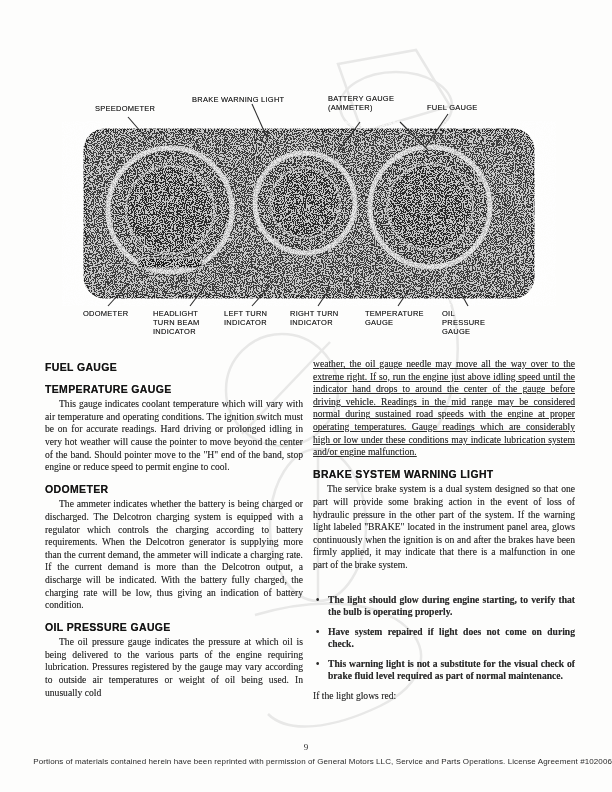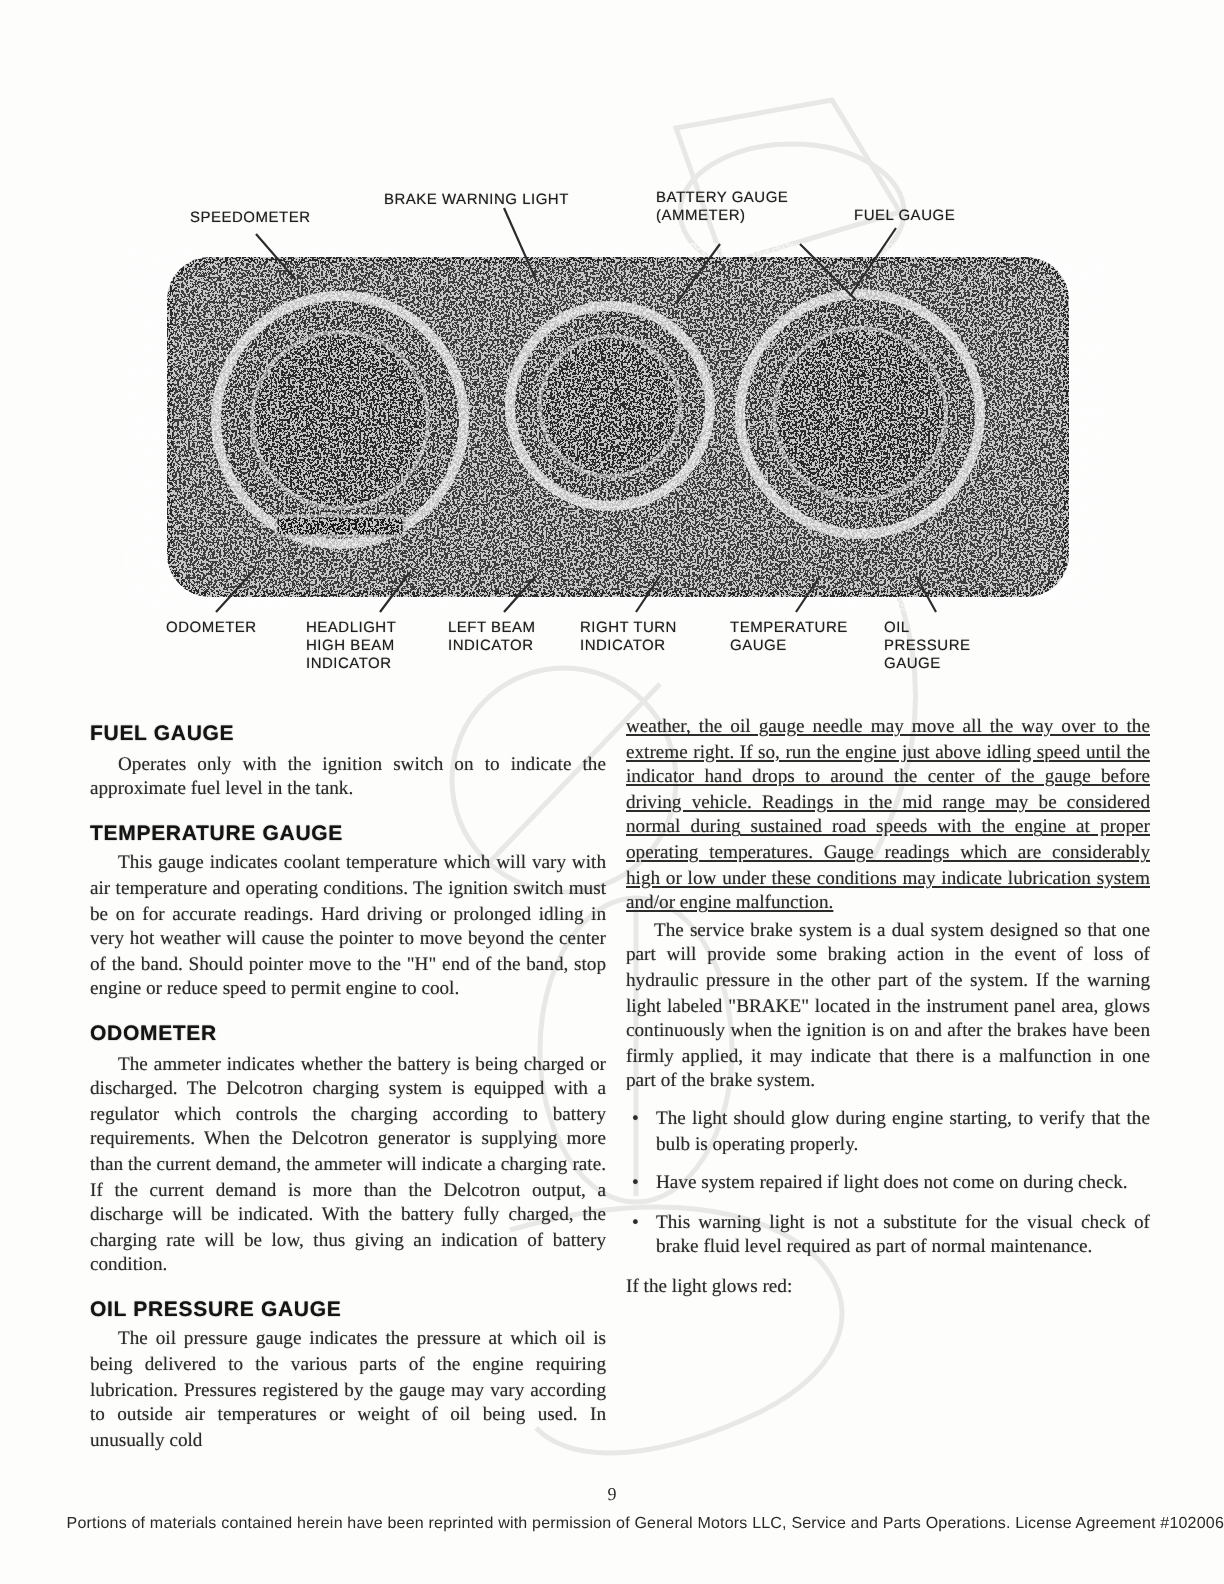--- a/index.html
+++ b/index.html
@@ -27,21 +27,21 @@
   .col-left{left:45px;}
   .col-right{left:313px;width:262px;}
   h3.sec{
     font-family:"Liberation Sans", sans-serif;font-size:10.5px;font-weight:700;
     letter-spacing:.35px;color:#141414;margin:9px 0 3px 0;
     text-shadow:0 0 .6px rgba(20,20,20,.7);
   }
   h3.sec.first{margin-top:3px;}
   p.para{margin:0 0 1px 0;text-indent:14px;}
   p.cont{margin:0 0 1px 0;text-indent:0;text-decoration:underline;}
-  ul.blist{list-style:none;margin:6px 0 0 0;padding:0;}
+  ul.blist{list-style:none;margin:22px 0 0 0;padding:0;font-weight:bold;}
   ul.blist li{position:relative;padding-left:15px;margin:0 0 7px 0;}
   ul.blist li::before{content:"\2022";position:absolute;left:3px;top:0;}
   p.intro{margin:4px 0 4px 0;text-indent:0;}
   
   .page-number{
     position:absolute;left:0;top:742px;width:612px;text-align:center;
     font-size:9px;z-index:2;
   }
   .footer{
     position:absolute;left:0;top:757px;width:612px;text-align:right;
@@ -108,31 +108,30 @@
         <line x1="468" y1="216" x2="458" y2="198"></line>
       </g>
     </svg>
 
     <div class="dlabel" style="left:95px;top:14px;">SPEEDOMETER</div>
     <div class="dlabel" style="left:192px;top:5px;">BRAKE WARNING LIGHT</div>
     <div class="dlabel center" style="left:328px;top:4px;width:86px;">BATTERY GAUGE (AMMETER)</div>
     <div class="dlabel" style="left:427px;top:13px;">FUEL GAUGE</div>
 
     <div class="dlabel" style="left:83px;top:219px;">ODOMETER</div>
-    <div class="dlabel" style="left:153px;top:219px;width:56px;">HEADLIGHT HIGH BEAM INDICATOR</div>
-    <div class="dlabel" style="left:224px;top:219px;width:52px;">LEFT BEAM INDICATOR</div>
+    <div class="dlabel" style="left:153px;top:219px;width:56px;">HEADLIGHT TURN BEAM INDICATOR</div>
+    <div class="dlabel" style="left:224px;top:219px;width:52px;">LEFT TURN INDICATOR</div>
     <div class="dlabel" style="left:290px;top:219px;width:56px;">RIGHT TURN INDICATOR</div>
     <div class="dlabel" style="left:365px;top:219px;width:70px;">TEMPERATURE GAUGE</div>
     <div class="dlabel" style="left:442px;top:219px;width:46px;">OIL PRESSURE GAUGE</div>
   </div>
 
   <div class="col col-left">
     <section>
       <h3 class="sec first">FUEL GAUGE</h3>
-      <p class="para">Operates only with the ignition switch on to indicate the approximate fuel level in the tank.</p>
     </section>
 
     <section>
       <h3 class="sec">TEMPERATURE GAUGE</h3>
       <p class="para">This gauge indicates coolant temperature which will vary with air temperature and operating conditions. The ignition switch must be on for accurate readings. Hard driving or prolonged idling in very hot weather will cause the pointer to move beyond the center of the band. Should pointer move to the "H" end of the band, stop engine or reduce speed to permit engine to cool.</p>
     </section>
 
     <section>
       <h3 class="sec">ODOMETER</h3>
       <p class="para">The ammeter indicates whether the battery is being charged or discharged. The Delcotron charging system is equipped with a regulator which controls the charging according to battery requirements. When the Delcotron generator is supplying more than the current demand, the ammeter will indicate a charging rate. If the current demand is more than the Delcotron output, a discharge will be indicated. With the battery fully charged, the charging rate will be low, thus giving an indication of battery condition.</p>
@@ -141,20 +140,21 @@
     <section>
       <h3 class="sec">OIL PRESSURE GAUGE</h3>
       <p class="para">The oil pressure gauge indicates the pressure at which oil is being delivered to the various parts of the engine requiring lubrication. Pressures registered by the gauge may vary according to outside air temperatures or weight of oil being used. In unusually cold</p>
     </section>
   </div>
 
   <div class="col col-right">
     <p class="cont">weather, the oil gauge needle may move all the way over to the extreme right. If so, run the engine just above idling speed until the indicator hand drops to around the center of the gauge before driving vehicle. Readings in the mid range may be considered normal during sustained road speeds with the engine at proper operating temperatures. Gauge readings which are considerably high or low under these conditions may indicate lubrication system and/or engine malfunction.</p>
 
     <section>
+      <h3 class="sec">BRAKE SYSTEM WARNING LIGHT</h3>
       <p class="para">The service brake system is a dual system designed so that one part will provide some braking action in the event of loss of hydraulic pressure in the other part of the system. If the warning light labeled "BRAKE" located in the instrument panel area, glows continuously when the ignition is on and after the brakes have been firmly applied, it may indicate that there is a malfunction in one part of the brake system.</p>
 
       <ul class="blist">
         <li>The light should glow during engine starting, to verify that the bulb is operating properly.</li>
         <li>Have system repaired if light does not come on during check.</li>
         <li>This warning light is not a substitute for the visual check of brake fluid level required as part of normal maintenance.</li>
       </ul>
 
       <p class="intro">If the light glows red:</p>
 

